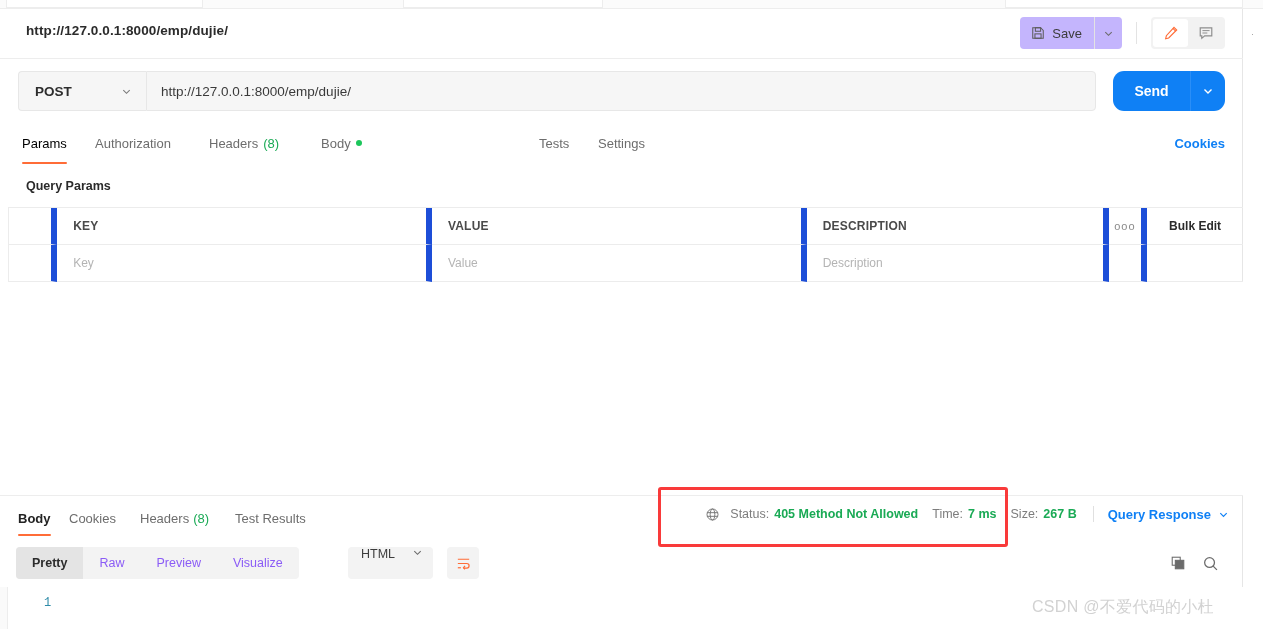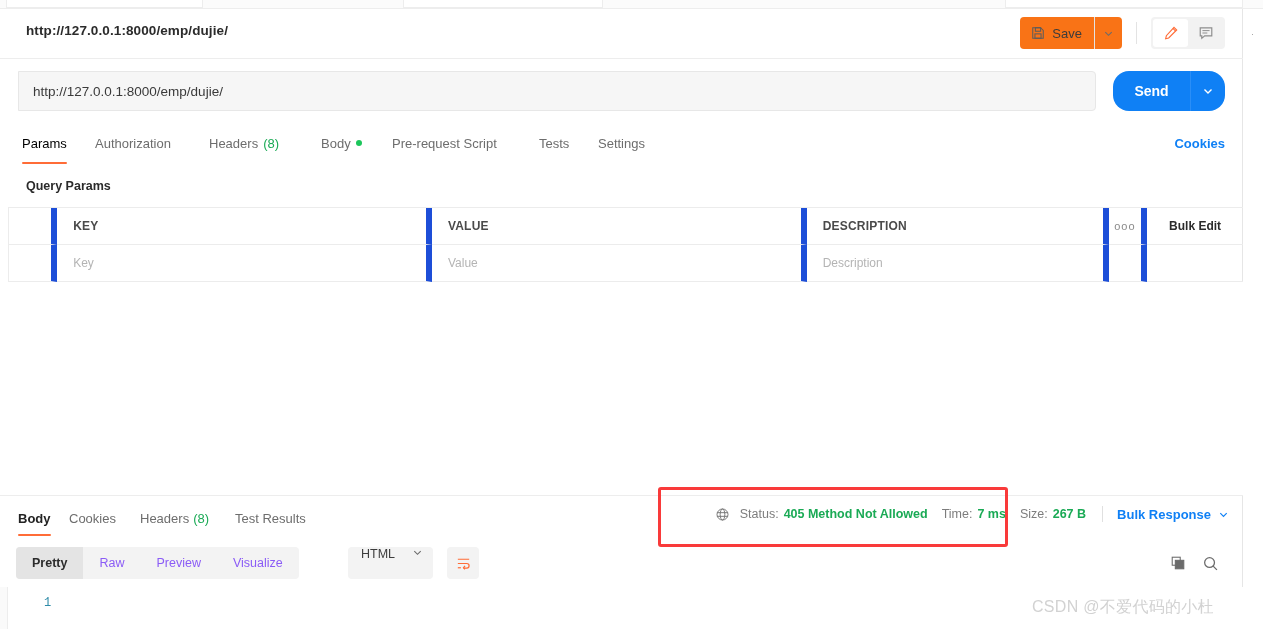--- a/index.html
+++ b/index.html
@@ -60,21 +60,21 @@
     position: absolute; left: 26px; top: 14px;
     font-size: 13.5px; font-weight: bold; color: #2b2b2b;
     letter-spacing: 0.1px;
   }
   .head-actions {
     position: absolute; right: 18px; top: 8px;
     display: flex; align-items: center; gap: 0;
   }
   .save-group {
     display: flex; align-items: stretch;
-    background: #f97316; border-radius: 4px; overflow: hidden;
+    background: #c4b5fd; border-radius: 4px; overflow: hidden;
     height: 32px;
   }
   .save-btn {
     display: flex; align-items: center; gap: 7px;
     padding: 0 12px 0 11px;
     font-size: 13px; color: #3c3c3c; cursor: pointer;
     border-right: 1px solid #e3e3e3;
   }
   .save-caret {
     display: flex; align-items: center; justify-content: center;
@@ -112,21 +112,21 @@
     flex: 1; height: 40px;
     background: #f6f6f6;
     border: 1px solid #e7e7e7;
     border-radius: 0 4px 4px 0;
     display: flex; align-items: center; padding-left: 14px;
     margin-right: 17px;
   }
   .url-text { font-size: 13.5px; color: #3a3a3a; }
   .send-group {
     display: flex; align-items: stretch; height: 40px;
-    background: #0f80f5; border-radius: 16px; overflow: hidden; cursor: pointer;
+    background: #0f80f5; border-radius: 11px; overflow: hidden; cursor: pointer;
   }
   .send-btn {
     display: flex; align-items: center; justify-content: center;
     width: 78px; color: #ffffff; font-size: 14px; font-weight: bold;
     border-right: 1px solid #2a8ef7;
   }
   .send-caret {
     display: flex; align-items: center; justify-content: center;
     width: 34px; color: #ffffff;
   }
@@ -350,20 +350,28 @@
                 <path d="M2.5 3.2h13v9h-8l-3.2 2.8v-2.8H2.5z"></path>
                 <path d="M5 6.3h8M5 9h5.5" stroke-width="1.1"></path>
               </svg>
             </span>
           </div>
         </div>
       </div>
     </div>
 
     <div class="url-row">
+      <div class="method-box">
+        <span class="method-label">POST</span>
+        <span>
+          <svg width="11" height="11" viewBox="0 0 12 12" fill="none" stroke="#7a7a7a" stroke-width="1.2">
+            <path d="M2.5 4.5L6 8l3.5-3.5"></path>
+          </svg>
+        </span>
+      </div>
       <div class="url-input-box">
         <span class="url-text">http://127.0.0.1:8000/emp/dujie/</span>
       </div>
       <div class="send-group">
         <div class="send-btn">Send</div>
         <div class="send-caret">
           <span>
             <svg width="12" height="12" viewBox="0 0 12 12" fill="none" stroke="#ffffff" stroke-width="1.4">
               <path d="M2.5 4.5L6 8l3.5-3.5"></path>
             </svg>
@@ -380,23 +388,20 @@
         <span>Authorization</span>
       </div>
       <div class="tab" style="left:209px;">
         <span>Headers</span>
         <span class="count-badge">(8)</span>
       </div>
       <div class="tab" style="left:321px;">
         <span>Body</span>
         <span class="dot-green"></span>
       </div>
-      <div class="tab" style="left:392px;">
-        <span>Pre-request Script</span>
-      </div>
       <div class="tab" style="left:539px;">
         <span>Tests</span>
       </div>
       <div class="tab" style="left:598px;">
         <span>Settings</span>
       </div>
       <div class="cookies-link">Cookies</div>
     </div>
 
     <div class="qp-label">Query Params</div>
@@ -459,21 +464,21 @@
         <span class="meta-item">
           <span class="meta-k">Time:</span>
           <span class="meta-v">7 ms</span>
         </span>
         <span class="meta-item">
           <span class="meta-k">Size:</span>
           <span class="meta-v">267 B</span>
         </span>
         <span class="meta-divider"></span>
         <span class="save-resp">
-          <span>Bulk Response</span>
+          <span>Query Response</span>
           <span>
             <svg width="11" height="11" viewBox="0 0 12 12" fill="none" stroke="#0f80f5" stroke-width="1.3">
               <path d="M2.5 4.5L6 8l3.5-3.5"></path>
             </svg>
           </span>
         </span>
       </div>
     </div>
 
     <div class="resp-toolbar">

